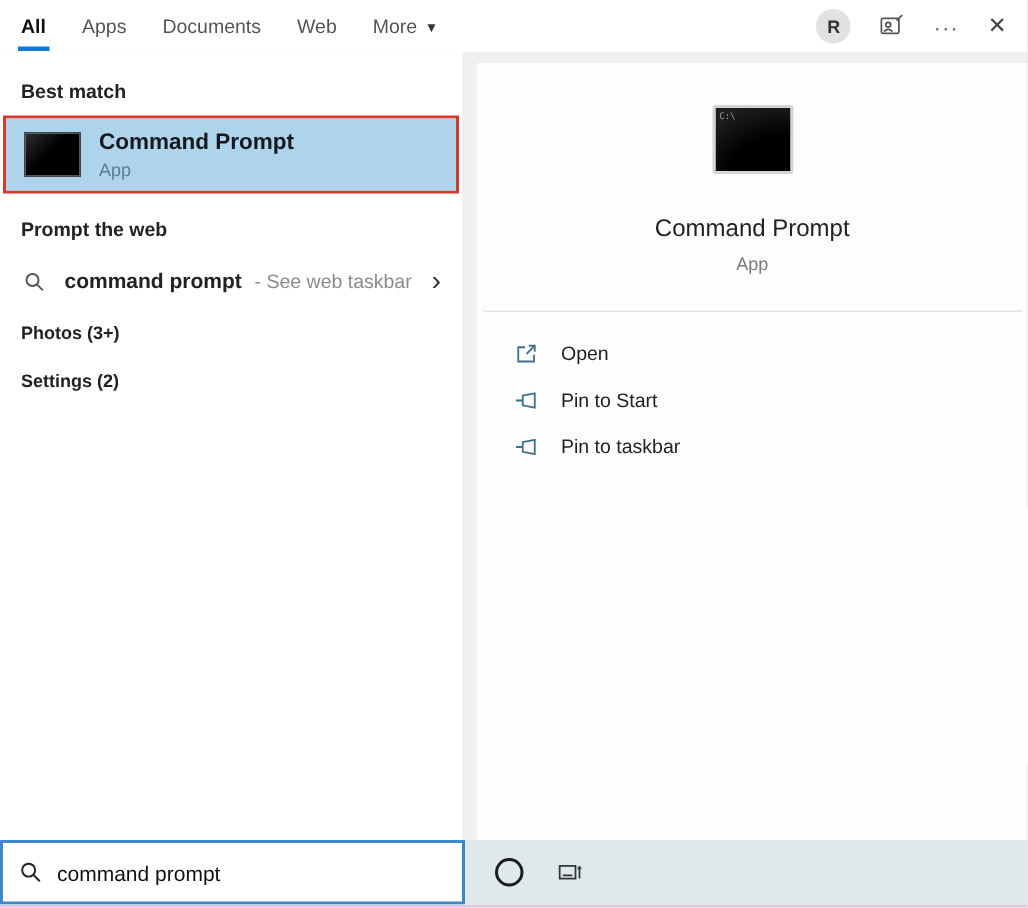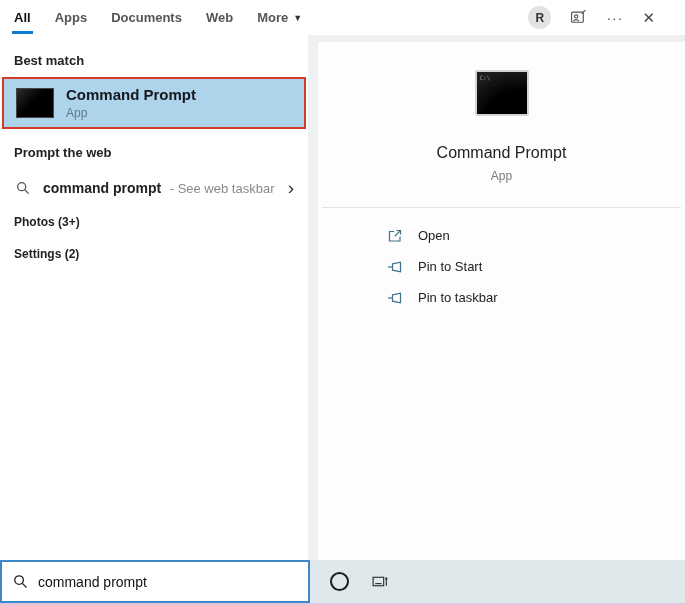--- a/index.html
+++ b/index.html
@@ -8,24 +8,24 @@
     --accent:#0f7ad4;
     --taskbar-bg:#dfe9ec;
     --search-border:#3e87c8;
     --icon-blue:#3f7088;
   }
   *{margin:0;padding:0;box-sizing:border-box;}
   body{background:#c9c9c9;font-family:"Liberation Sans",sans-serif;}
   .screen{position:relative;width:685px;height:605px;background:#fff;overflow:hidden;
           border-bottom:2px solid #dcc6e0;}
   
-  .topbar{position:absolute;top:0;left:0;right:16px;height:35px;background:#fff;
+  .topbar{position:absolute;top:0;left:0;right:0;height:35px;background:#fff;
           display:flex;align-items:center;padding:0 14px;box-shadow:0 1px 0 #e9e9e9;}
   .tabs{display:flex;align-items:center;gap:24px;height:100%;}
-  .tab{position:relative;font-size:13px;color:#555;height:100%;display:flex;align-items:center;cursor:default;font-weight:bold;}
+  .tab{position:relative;font-size:13px;color:#555;height:100%;display:flex;align-items:center;cursor:default;}
   .tab.active{color:#111;font-weight:bold;}
   .tab.active::after{content:"";position:absolute;left:-2px;right:-2px;bottom:1px;height:3px;background:var(--accent);}
   .tab .caret{font-size:9px;margin-left:5px;color:#333;}
   .topbar-right{margin-left:auto;display:flex;align-items:center;gap:19px;}
   .avatar{width:23px;height:23px;border-radius:50%;background:#e2e2e2;color:#333;
           display:flex;align-items:center;justify-content:center;font-size:12px;font-weight:bold;}
   .tb-icon{color:#555;display:flex;align-items:center;}
   .ellipsis{font-size:14px;color:#555;letter-spacing:1px;line-height:1;}
   .closex{font-size:15px;color:#444;line-height:1;}
   
@@ -51,21 +51,21 @@
   
   .hero{text-align:center;padding-top:28px;}
   .hero-icon{width:54px;height:46px;margin:0 auto;border:2px solid #d4d4d4;border-radius:2px;
              background:radial-gradient(130% 120% at 90% 110%,#000 55%,#1e1e1e 100%);
              position:relative;}
   .hero-icon .cline{position:absolute;top:2px;left:3px;font-size:6px;color:#9a9a9a;
                     font-family:"DejaVu Sans Mono",monospace;}
   .hero-title{margin-top:28px;font-size:16px;color:#222;}
   .hero-sub{margin-top:7px;font-size:12px;color:#7a7a7a;}
   .divider{border:none;border-top:1px solid #e3e3e3;margin:24px 4px 0 4px;}
-  .actions{list-style:none;padding:12px 16px 0 24px;margin-left:44px;}
+  .actions{list-style:none;padding:12px 16px 0 24px;}
   .actions li{display:flex;align-items:center;padding:7px 0;font-size:13px;color:#222;}
   .actions .aicon{width:17px;height:17px;color:var(--icon-blue);margin-right:15px;
                   display:flex;align-items:center;justify-content:center;flex:0 0 auto;}
   .red-inline{display:inline-flex;align-items:center;border:2px solid var(--red);
               padding:4px 34px 4px 8px;margin:-6px 0 -6px -10px;}
   .red-inline .aicon{margin-right:15px;}
   
   .taskbar{position:absolute;left:0;right:0;bottom:0;height:43px;background:var(--taskbar-bg);
            display:flex;align-items:stretch;}
   .searchbox{width:310px;background:#fff;border:2px solid var(--search-border);

